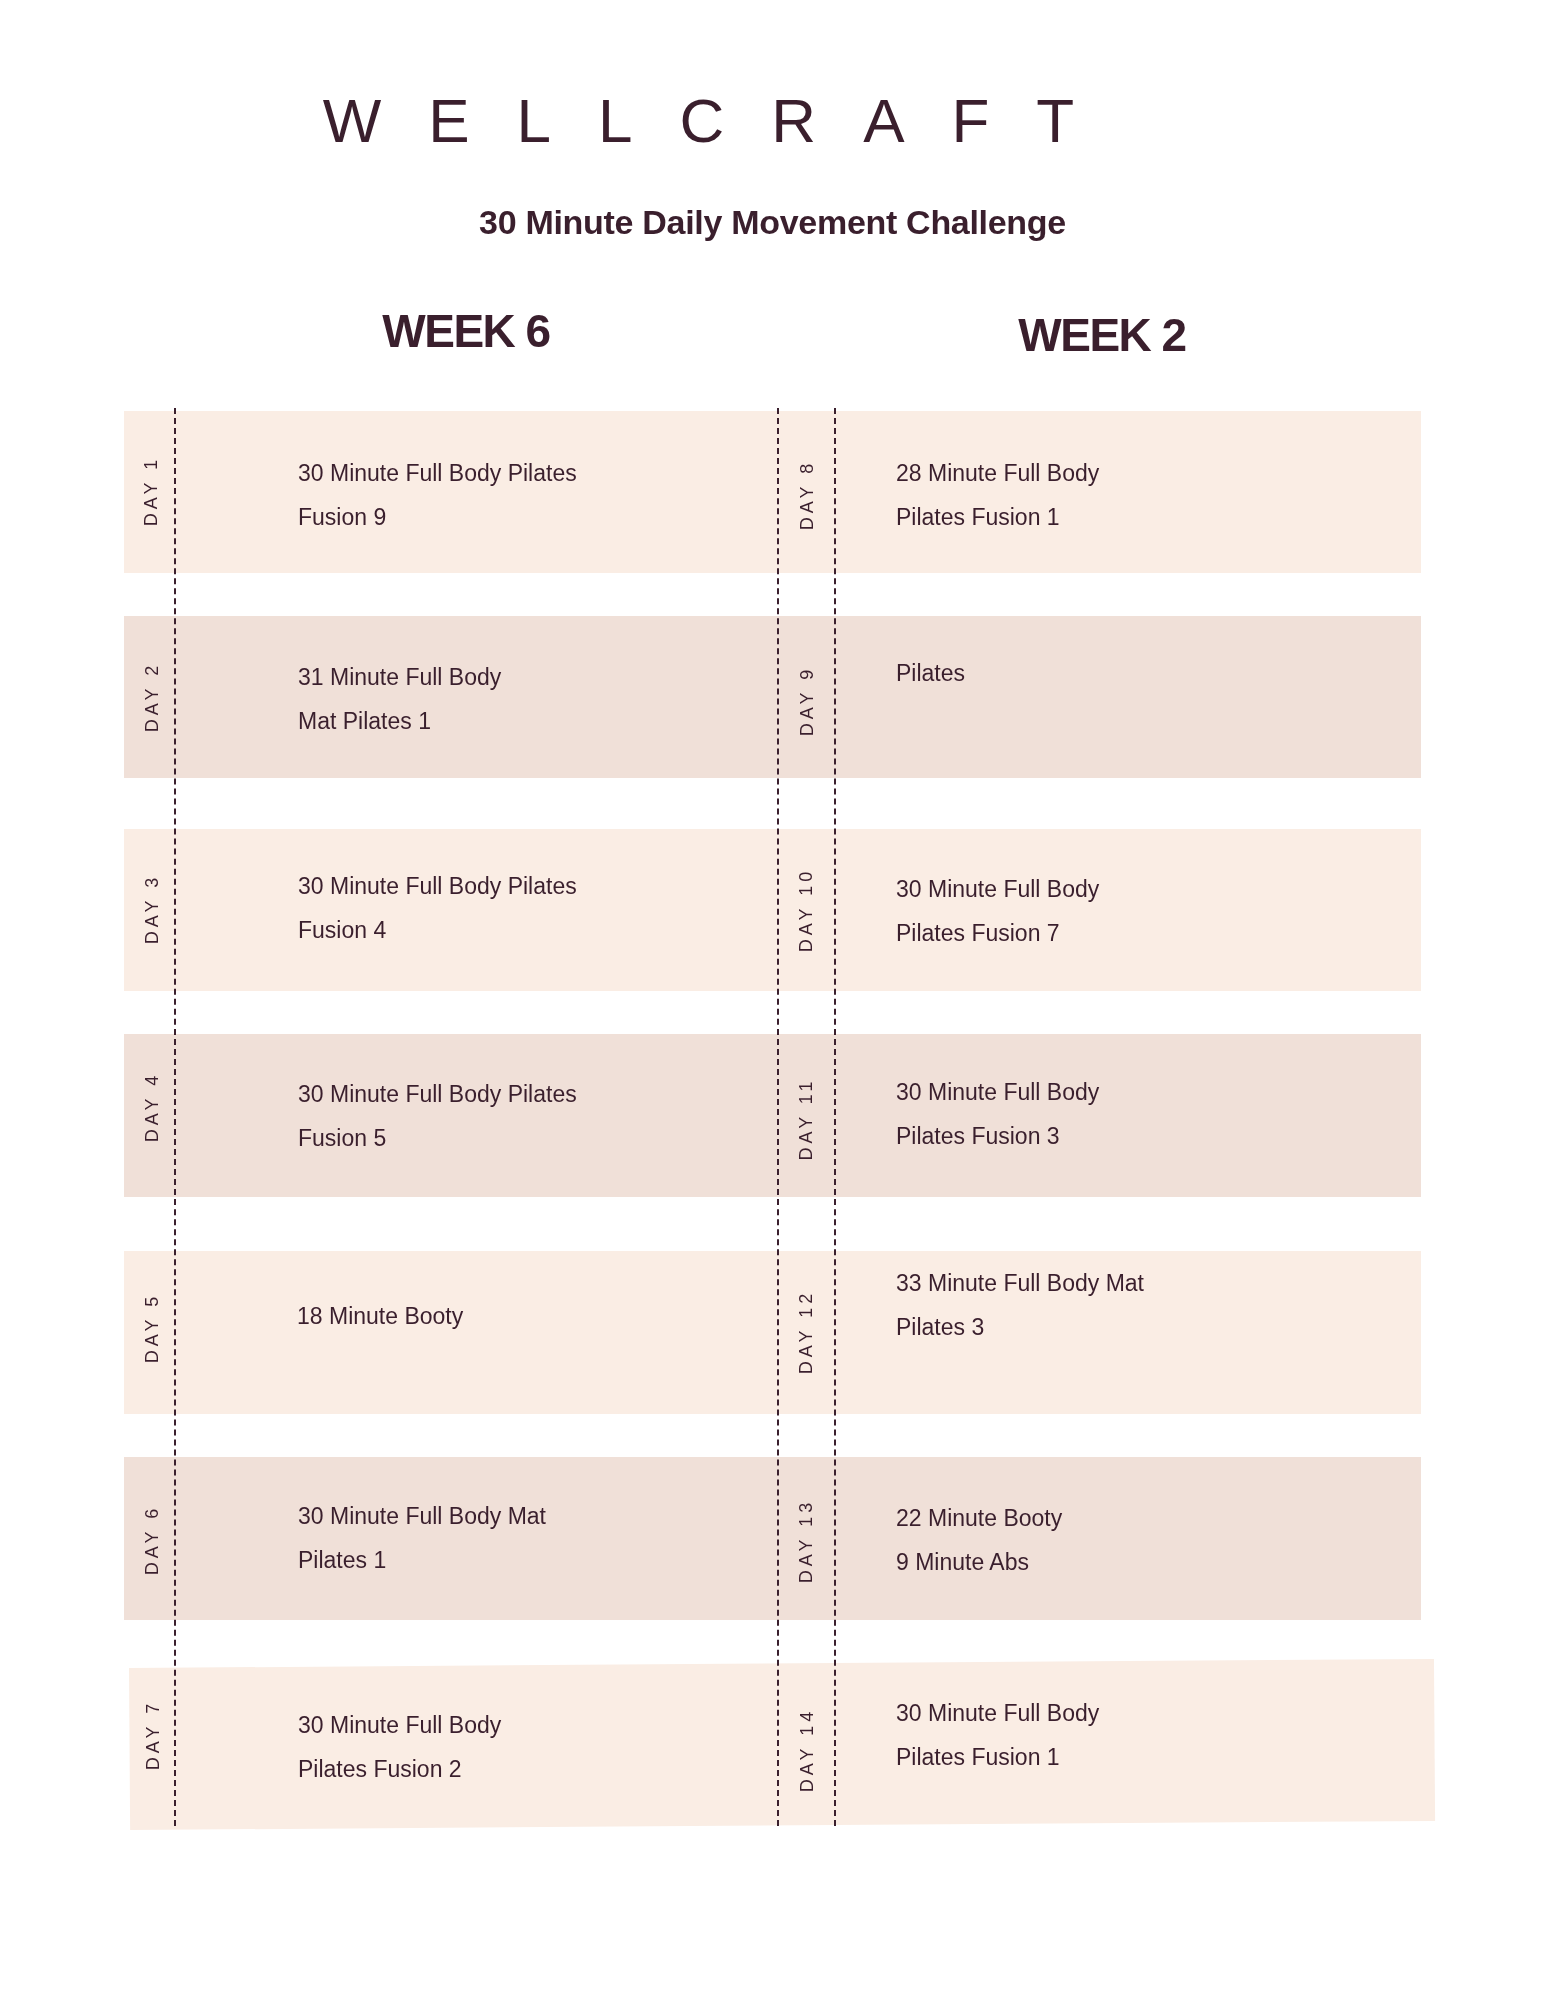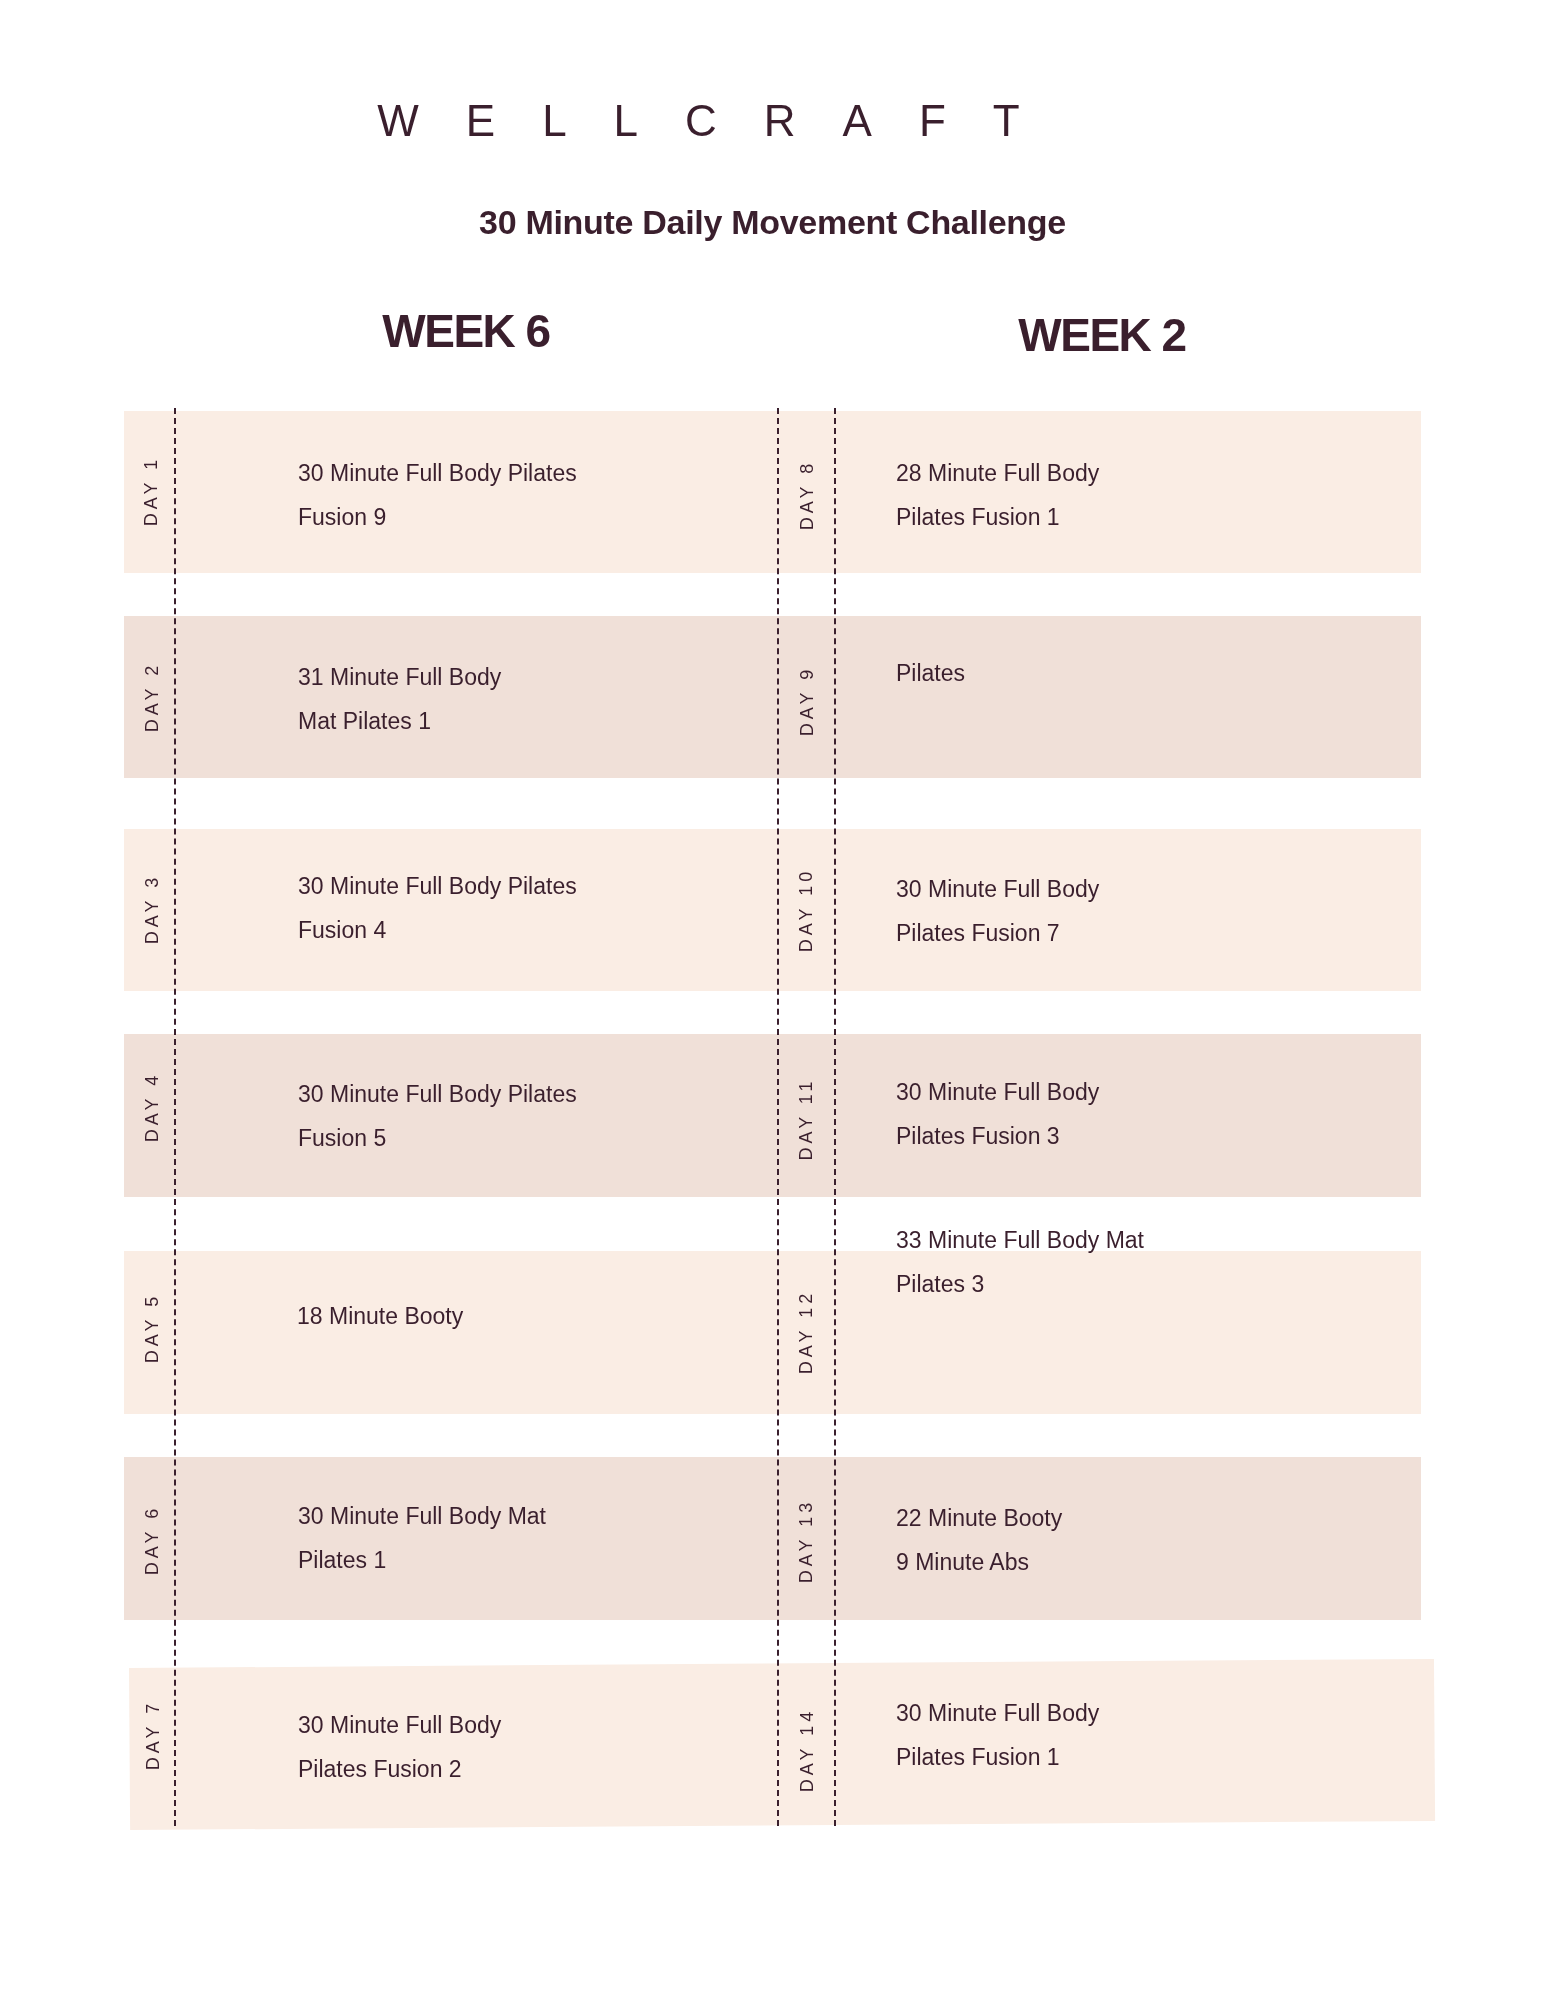--- a/index.html
+++ b/index.html
@@ -1,19 +1,19 @@
 <!DOCTYPE html>
 <html><head>
 <meta charset="utf-8">
 <style>
   html, body { margin: 0; padding: 0; background: #ffffff; }
   body { width: 1545px; height: 2000px; position: relative; overflow: hidden;
          font-family: "Liberation Sans", "DejaVu Sans", sans-serif; color: #3a1f2d; }
   .logo { position: absolute; top: 98px; left: 0; width: 1397px; text-align: center;
-          font-family: "Liberation Sans", sans-serif; font-size: 44px; font-weight: 400;
+          font-family: "Liberation Sans", sans-serif; font-size: 62px; font-weight: 400;
           letter-spacing: 47px; text-indent: 47px; line-height: 46px; color: #3a1f2d; }
   .subtitle { position: absolute; top: 202px; left: 0; width: 1545px; text-align: center;
               font-size: 34px; font-weight: 700; line-height: 40px; letter-spacing: -0.3px; color: #3a1f2d; }
   .week-title { position: absolute; font-size: 46px; font-weight: 700; line-height: 50px;
                 letter-spacing: -1.5px; color: #3a1f2d; text-align: center; width: 300px; }
   .band { position: absolute; left: 124px; width: 1297px; }
   .band.light { background: #faede4; }
   .band.dark { background: #f0e0d8; }
   .band.last { left: 129px; width: 1305px; transform: rotate(-0.4deg); transform-origin: left top; }
   .dash { position: absolute; width: 0; border-left: 2px dashed #3a1f2d; top: 408px; height: 1418px; }
@@ -105,21 +105,21 @@
     <span>Pilates Fusion 7</span>
   </div>
 
   <div class="day-label" style="left:806px; top:1119px;">DAY 11</div>
   <div class="workout" style="left:896px; top:1070px;">
     <span>30 Minute Full Body</span>
     <span>Pilates Fusion 3</span>
   </div>
 
   <div class="day-label" style="left:806px; top:1332px;">DAY 12</div>
-  <div class="workout" style="left:896px; top:1218px;">
+  <div class="workout" style="left:896px; top:1261px;">
     <span>33 Minute Full Body Mat</span>
     <span>Pilates 3</span>
   </div>
 
   <div class="day-label" style="left:806px; top:1541px;">DAY 13</div>
   <div class="workout" style="left:896px; top:1496px;">
     <span>22 Minute Booty</span>
     <span>9 Minute Abs</span>
   </div>
 

